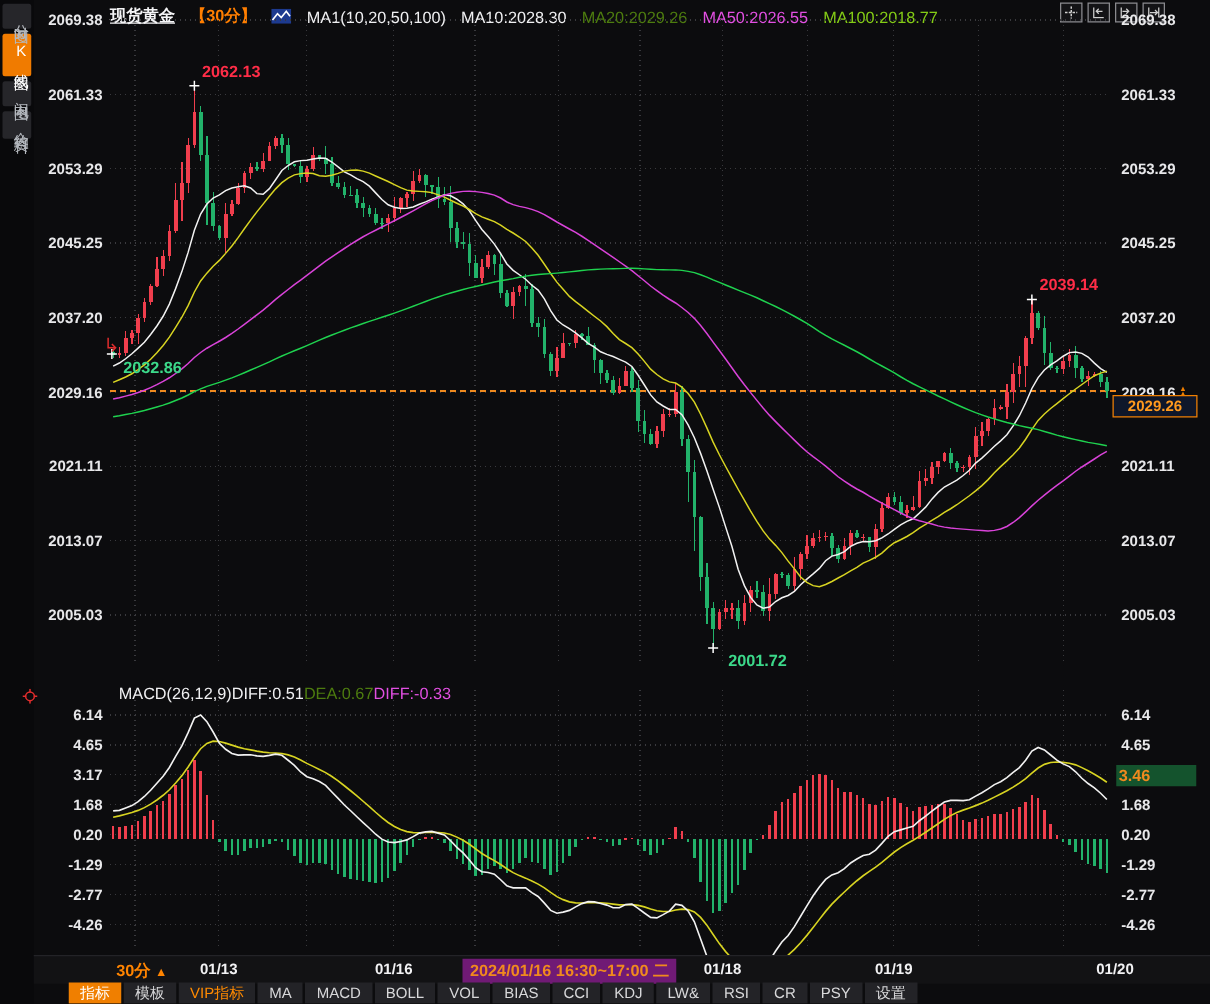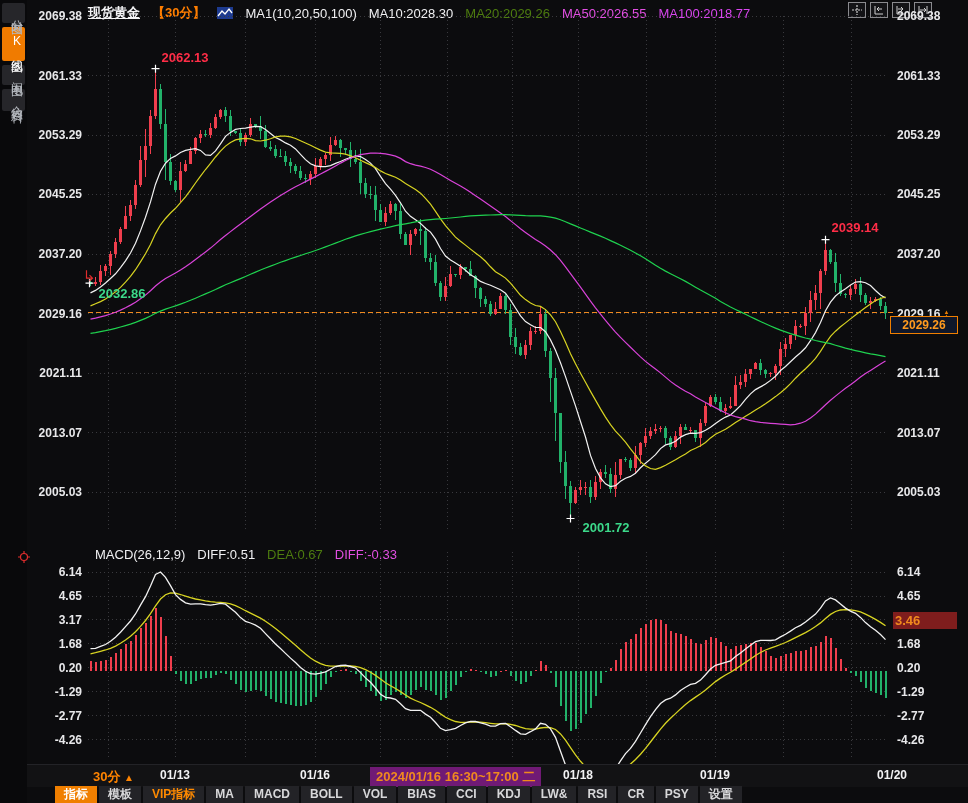--- a/index.html
+++ b/index.html
@@ -9,50 +9,50 @@
   .sidebar{position:absolute;left:0;top:0;width:27px;height:803px;background:#09090b;}
   .vitem{width:23px;margin:3px 2px 4px 2px;padding:7px 0;background:#26262a;border-radius:2px;
          writing-mode:vertical-rl;text-orientation:upright;text-align:center;
          font-size:12px;letter-spacing:2px;color:#b4b8be;cursor:pointer;}
   .vitem.active{background:#f07b00;color:#fff;}
   
   .hdr{position:absolute;left:88px;top:4px;display:flex;align-items:center;gap:12px;
        font-size:13px;white-space:nowrap;}
   .hdr .title{color:#f4f4f6;font-weight:bold;text-decoration:underline;}
   .hdr .period{color:#ff7e00;font-weight:bold;}
-  .c-white{color:#f0f0f2}.c-yel{color:#4d7c0f}.c-mag{color:#e24fe2}.c-grn{color:#d946ef}
+  .c-white{color:#f0f0f2}.c-yel{color:#4d7c0f}.c-mag{color:#e24fe2}.c-grn{color:#84cc16}
   .tools{position:absolute;right:36px;top:2px;display:flex;gap:4px;}
   .tool{width:16px;height:14px;border:1px solid #8a8a8e;display:flex;align-items:center;
         justify-content:center;cursor:pointer;background:#131316;}
   
   .alab{position:absolute;font-weight:bold;font-size:12px;line-height:14px;color:#e8e8ea;}
   .alab.left{width:56px;text-align:right;left:26px;}
   .alab.right{left:897px;text-align:left;}
   .tick-arrows{display:inline-block;color:#f07f00;font-size:6px;line-height:4px;
                vertical-align:middle;margin-left:3px;}
   svg{position:absolute;display:block;}
   
   .priceBox{position:absolute;left:890px;width:66px;height:16px;border:1px solid #f07f00;
             background:#0f172a;color:#ff9a1e;font-weight:bold;font-size:12px;line-height:16px;
             text-align:center;}
-  .xval{position:absolute;left:893px;width:62px;height:17px;background:#7f1d1d;color:#f08a1e;
+  .xval{position:absolute;left:893px;width:62px;height:17px;background:#14532d;color:#f08a1e;
         font-weight:bold;font-size:13px;line-height:17px;padding-left:2px;}
-  .macdHdr{position:absolute;left:95px;top:547px;display:flex;gap:12px;font-size:13px;white-space:nowrap;}
+  .macdHdr{position:absolute;left:95px;top:547px;display:flex;gap:0;font-size:13px;white-space:nowrap;}
   .marker{position:absolute;left:18px;top:551px;}
   
   .statusRow{position:absolute;left:27px;top:764px;width:941px;height:22px;background:#121214;
              border-top:1px solid #232327;}
   .periodSel{position:absolute;left:66px;top:3px;color:#ff8400;font-weight:bold;font-size:13px;cursor:pointer;}
   .dlabel{position:absolute;top:3px;transform:translateX(-50%);color:#f2f2f4;font-weight:bold;font-size:12px;}
   .tip{position:absolute;left:343px;top:2px;background:#701a75;color:#f08a1e;font-weight:bold;
        font-size:13px;padding:1px 6px;white-space:nowrap;}
   
   .tabRow{position:absolute;left:55px;top:786px;height:17px;display:flex;}
   .ftab{height:17px;line-height:17px;padding:0 9px;margin-right:2px;background:#232327;
-        color:#d8d8da;font-weight:bold;font-size:12px;cursor:pointer;white-space:nowrap;}
+        color:#d8d8da;font-weight:normal;font-size:12px;cursor:pointer;white-space:nowrap;}
   .ftab.active{background:#f07f00;color:#fff;}
   .ftab.vip{color:#ff8a00;}
 </style>
 </head>
 <body>
 
 <div class="stage">
 
   <div class="sidebar" id="sidebar">
       <div class="vitem">分时图</div>

